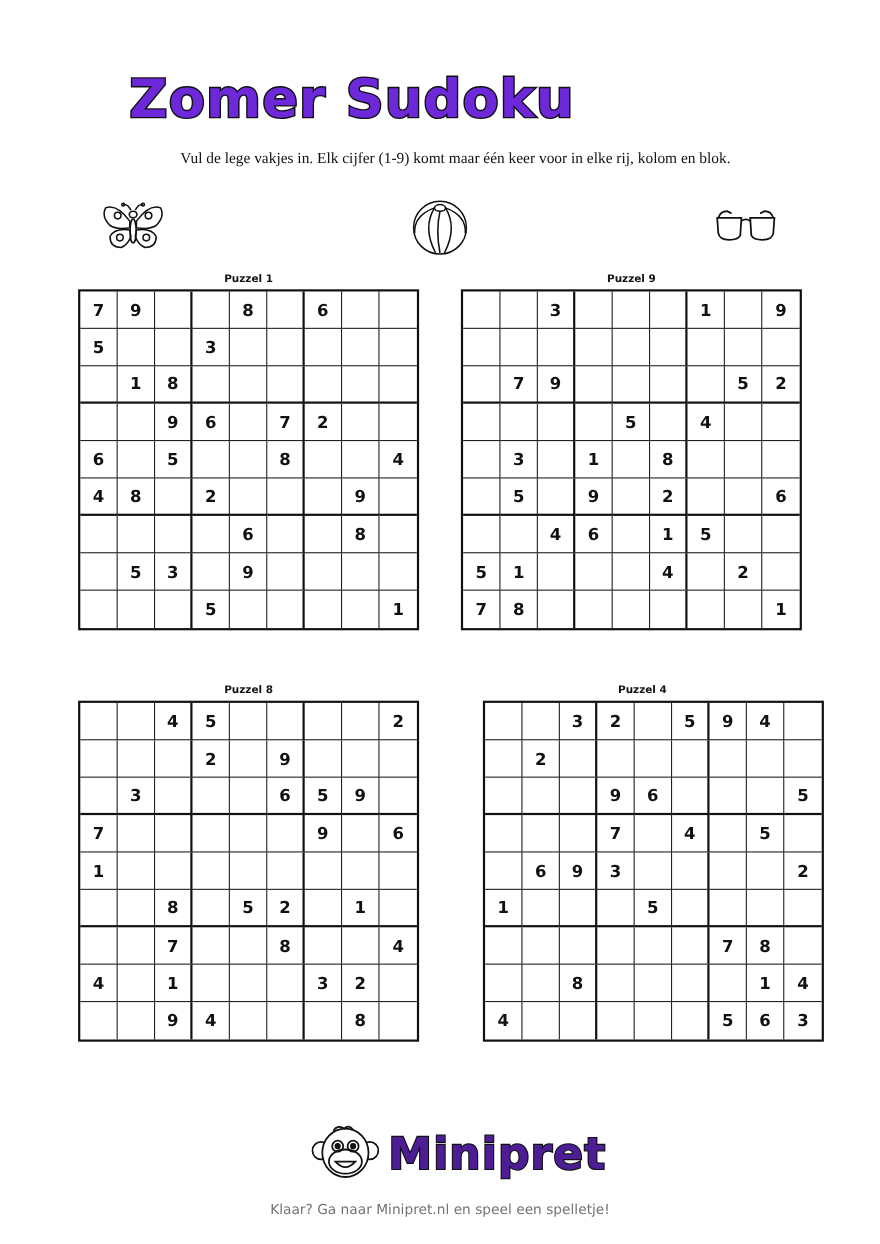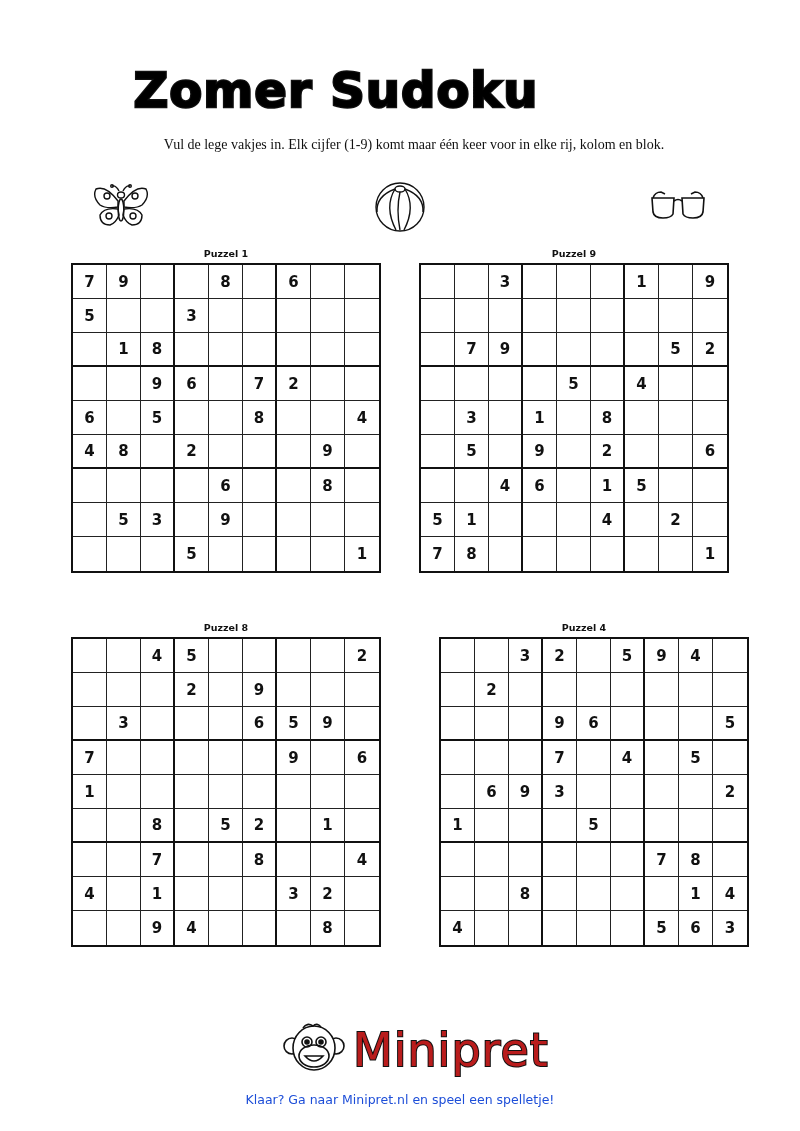--- a/index.html
+++ b/index.html
@@ -3,25 +3,24 @@
   <meta charset="utf-8">
   <style>
     * { box-sizing: border-box; margin: 0; padding: 0; }
     html, body { width: 800px; height: 1131px; background: #ffffff; overflow: hidden; }
     body { position: relative; font-family: "DejaVu Sans", sans-serif; color: #111; }
 
     .title {
       position: absolute; left: 0; top: 62px; width: 640px; text-align: center;
       font-family: "DejaVu Sans", sans-serif; font-weight: bold; font-size: 48px;
       letter-spacing: 1px;
-      color: #000000;
+      color: #6d28d9;
       -webkit-text-stroke: 2.5px #111;
       paint-order: stroke fill;
       text-shadow: 0 0 0 #111;
-      margin-left: 16px;
     }
     .instructions {
       position: absolute; left: 14px; top: 137px; width: 800px; text-align: center;
       font-family: Liberation Serif, serif; font-size: 14px; color: #111;
     }
 
     .deco { position: absolute; }
     .deco svg { display: block; }
     #deco-butterfly { left: 92px; top: 183px; }
     #deco-ball { left: 374px; top: 180px; }
@@ -48,27 +47,27 @@
     .cell.bx { border-right: 2.5px solid #111; }
     .cell.by { border-bottom: 2.5px solid #111; }
 
     #puzzle-1 { left: 71px; top: 247px; }
     #puzzle-2 { left: 419px; top: 247px; }
     #puzzle-3 { left: 71px; top: 621px; }
     #puzzle-4 { left: 419px; top: 621px; padding-left: 20px; }
 
     .logo { position: absolute; left: 283px; top: 1022px; width: 240px; height: 56px; display: flex; align-items: center; }
     .logo-text {
-      font-weight: normal; font-size: 46px; color: #b91c1c;
+      font-weight: bold; font-size: 40px; color: #4c1d95;
       -webkit-text-stroke: 2px #111; paint-order: stroke fill;
       margin-left: 8px; letter-spacing: 1px;
     }
     .footer {
       position: absolute; left: 0; top: 1092px; width: 800px; text-align: center;
-      font-size: 12.5px; color: #1d4ed8;
+      font-size: 12.5px; color: #737373;
     }
   </style>
 </head>
 <body>
 
 <div class="title">Zomer Sudoku</div>
 <div class="instructions">Vul de lege vakjes in. Elk cijfer (1-9) komt maar één keer voor in elke rij, kolom en blok.</div>
 
 <div class="deco" id="deco-butterfly">
   <svg width="58" height="46" viewBox="0 0 58 46" fill="none" stroke="#111" stroke-width="1.4">

